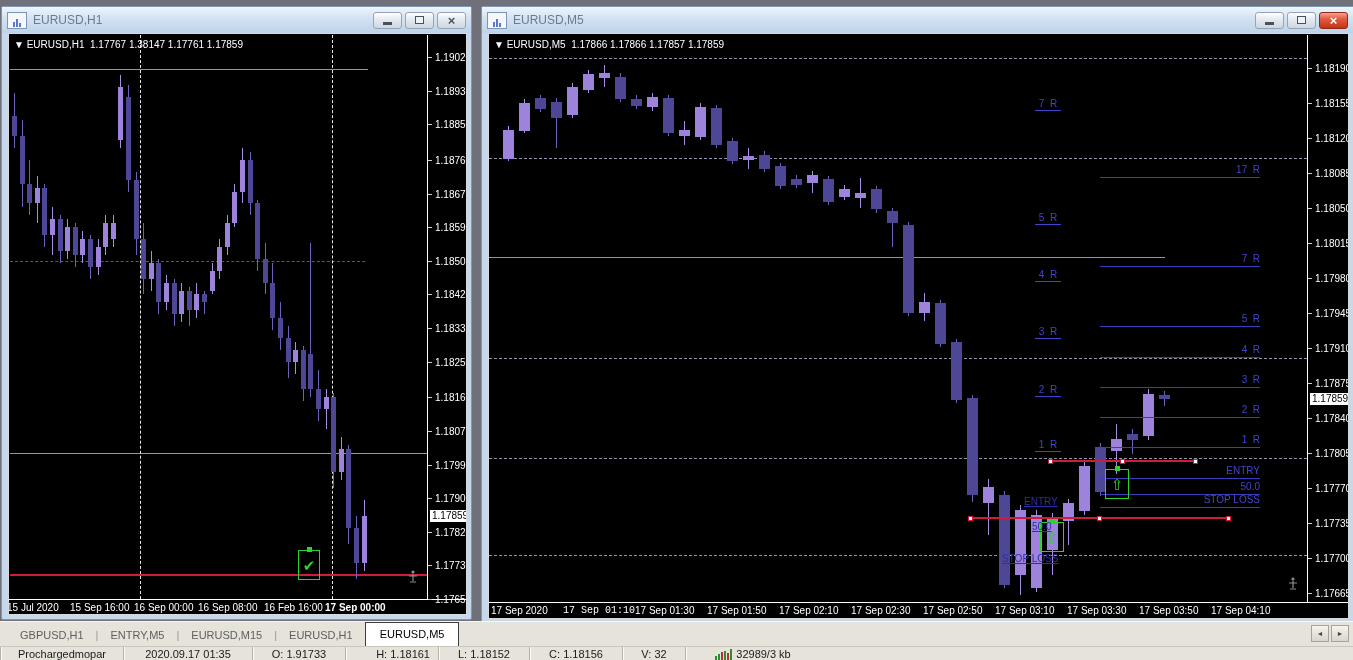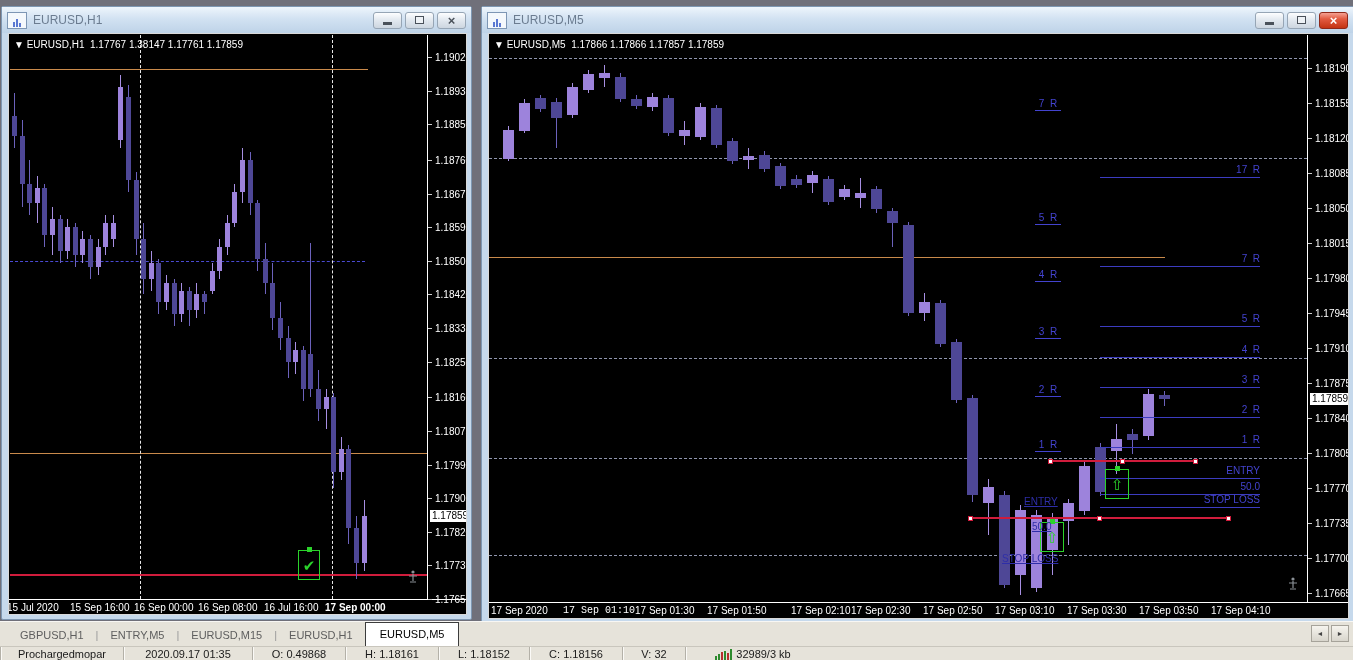--- a/index.html
+++ b/index.html
@@ -205,21 +205,21 @@
         <div class="plabel" style="left: 426px; top: 493px;">1.17820</div>
         <div style="left: 419px; top: 531px; width: 4px; height: 1px; background: rgb(207, 207, 207);"></div>
         <div class="plabel" style="left: 426px; top: 526px;">1.17735</div>
         <div style="left: 419px; top: 565px; width: 4px; height: 1px; background: rgb(207, 207, 207);"></div>
         <div class="plabel" style="left: 426px; top: 560px;">1.17650</div>
         <div class="ptag" style="left: 421px; top: 476px;">1.17859</div>
         <div class="tlabel" style="left: -2px; top: 568px;">15 Jul 2020</div>
         <div class="tlabel" style="left: 61px; top: 568px;">15 Sep 16:00</div>
         <div class="tlabel" style="left: 125px; top: 568px;">16 Sep 00:00</div>
         <div class="tlabel" style="left: 189px; top: 568px;">16 Sep 08:00</div>
-        <div class="tlabel" style="left: 255px; top: 568px;">16 Jul 16:00</div>
+        <div class="tlabel" style="left: 255px; top: 568px;">16 Feb 16:00</div>
         <div class="tlabel" style="left: 316px; top: 568px; font-weight: bold;">17 Sep 00:00</div>
         <div class="info" style="left: 5px; top: 5px;">▼ EURUSD,H1  1.17767 1.38147 1.17761 1.17859</div>
         <div style="left: 397px; top: 535px; width: 14px; height: 16px;"><svg width="14" height="16" style="position:static">
             <circle cx="7" cy="3" r="1.6" fill="#8a9096"></circle>
             <path d="M7 5v7 M3 7h8 M4 13h6" stroke="#8a9096" stroke-width="1.2" fill="none"></path>
           </svg></div>
       </div>
   </div>
 
   <div class="window" style="left:481px;top:6px;width:871px;height:615px;">
@@ -408,21 +408,21 @@
         <div class="plabel" style="left: 826px; top: 484px;">1.17735</div>
         <div style="left: 819px; top: 524px; width: 4px; height: 1px; background: rgb(207, 207, 207);"></div>
         <div class="plabel" style="left: 826px; top: 519px;">1.17700</div>
         <div style="left: 819px; top: 559px; width: 4px; height: 1px; background: rgb(207, 207, 207);"></div>
         <div class="plabel" style="left: 826px; top: 554px;">1.17665</div>
         <div class="ptag" style="left: 821px; top: 359px;">1.17859</div>
         <div class="tlabel" style="left: 2px; top: 571px;">17 Sep 2020</div>
         <div class="tlabel" style="left: 74px; top: 571px; font-family: Liberation Mono, monospace;">17 Sep 01:10</div>
         <div class="tlabel" style="left: 146px; top: 571px;">17 Sep 01:30</div>
         <div class="tlabel" style="left: 218px; top: 571px;">17 Sep 01:50</div>
-        <div class="tlabel" style="left: 290px; top: 571px; margin-left: 12px;">17 Sep 02:10</div>
+        <div class="tlabel" style="left: 290px; top: 571px;">17 Sep 02:10</div>
         <div class="tlabel" style="left: 362px; top: 571px;">17 Sep 02:30</div>
         <div class="tlabel" style="left: 434px; top: 571px;">17 Sep 02:50</div>
         <div class="tlabel" style="left: 506px; top: 571px;">17 Sep 03:10</div>
         <div class="tlabel" style="left: 578px; top: 571px;">17 Sep 03:30</div>
         <div class="tlabel" style="left: 650px; top: 571px;">17 Sep 03:50</div>
         <div class="tlabel" style="left: 722px; top: 571px;">17 Sep 04:10</div>
         <div class="info" style="left: 5px; top: 5px;">▼ EURUSD,M5  1.17866 1.17866 1.17857 1.17859</div>
         <div style="left: 797px; top: 542px; width: 14px; height: 16px;"><svg width="14" height="16" style="position:static">
             <circle cx="7" cy="3" r="1.6" fill="#8a9096"></circle>
             <path d="M7 5v7 M3 7h8 M4 13h6" stroke="#8a9096" stroke-width="1.2" fill="none"></path>
@@ -447,23 +447,23 @@
 
   <div class="statusbar">
     <span id="status-cells" style="display:flex;height:14px;">
         <span class="scell" style="width: 106px;">
           <span>Prochargedmopar</span>
         </span>
         <span class="scell" style="width: 112px;">
           <span>2020.09.17 01:35</span>
         </span>
         <span class="scell" style="width: 76px;">
-          <span>O: 0.49868</span>
-        </span>
-        <span class="scell" style="width: 76px;">
+          <span>O: 1.91733</span>
+        </span>
+        <span class="scell" style="width: 76px; justify-content: flex-end;">
           <span>H: 1.18161</span>
         </span>
         <span class="scell" style="width: 74px;">
           <span>L: 1.18152</span>
         </span>
         <span class="scell" style="width: 76px;">
           <span>C: 1.18156</span>
         </span>
         <span class="scell" style="width: 46px;">
           <span>V: 32</span>

